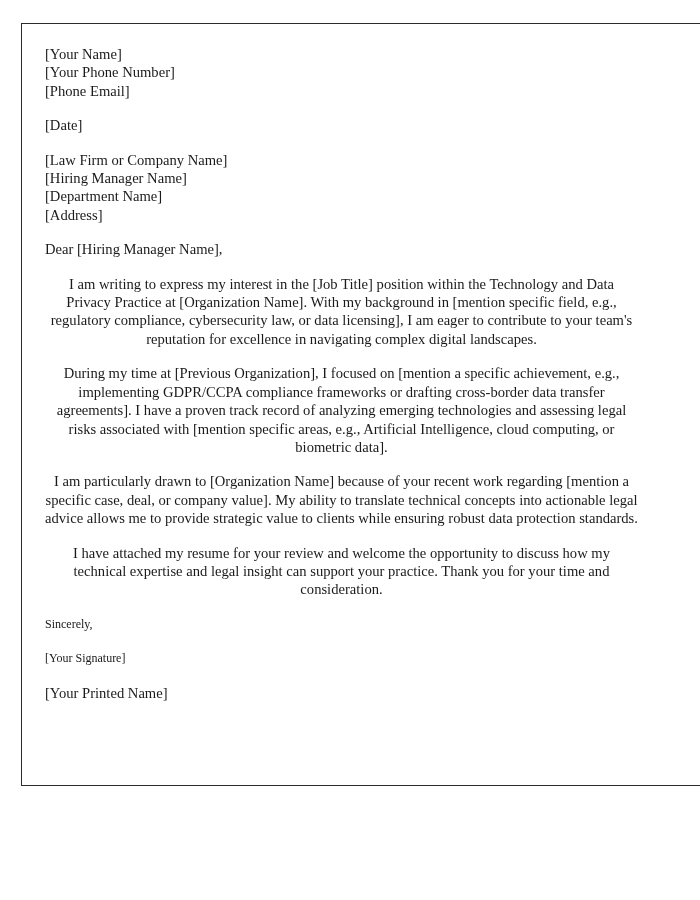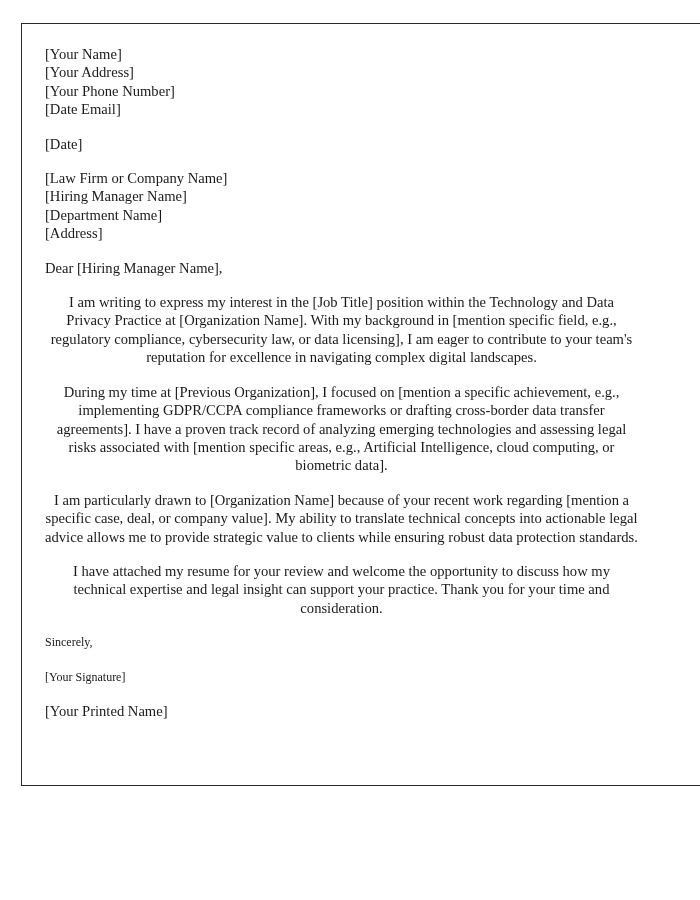--- a/index.html
+++ b/index.html
@@ -67,23 +67,22 @@
   }
 </style>
 </head>
 <body>
 
 <div class="page-frame">
   <div class="letter-body">
 
     <div class="letter-block">
       <div class="letter-line">[Your Name]</div>
-      <div class="letter-line">[Your Address]</div>
       <div class="letter-line">[Your Phone Number]</div>
-      <div class="letter-line">[Date Email]</div>
+      <div class="letter-line">[Phone Email]</div>
     </div>
 
     <div class="letter-block">
       <div class="letter-line">[Date]</div>
     </div>
 
     <div class="letter-block">
       <div class="letter-line">[Law Firm or Company Name]</div>
       <div class="letter-line">[Hiring Manager Name]</div>
       <div class="letter-line">[Department Name]</div>

